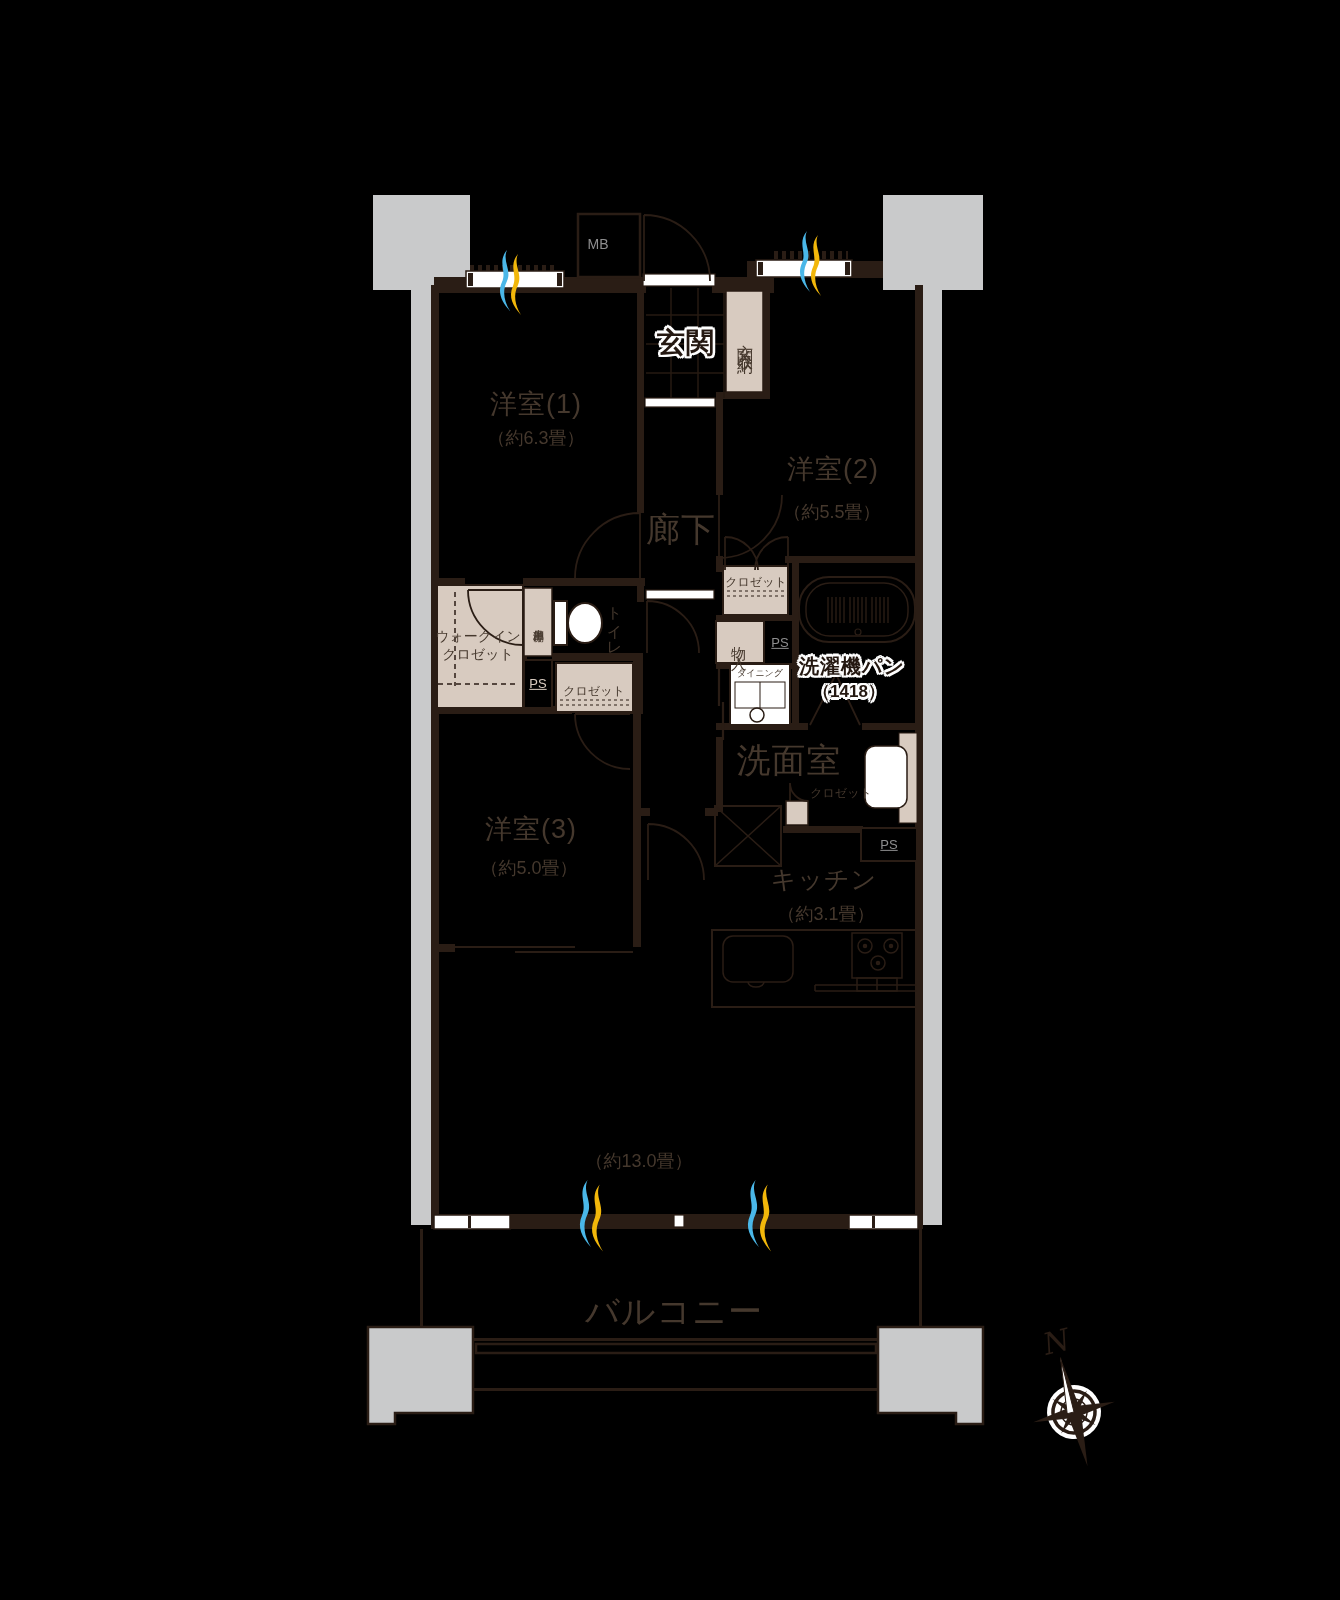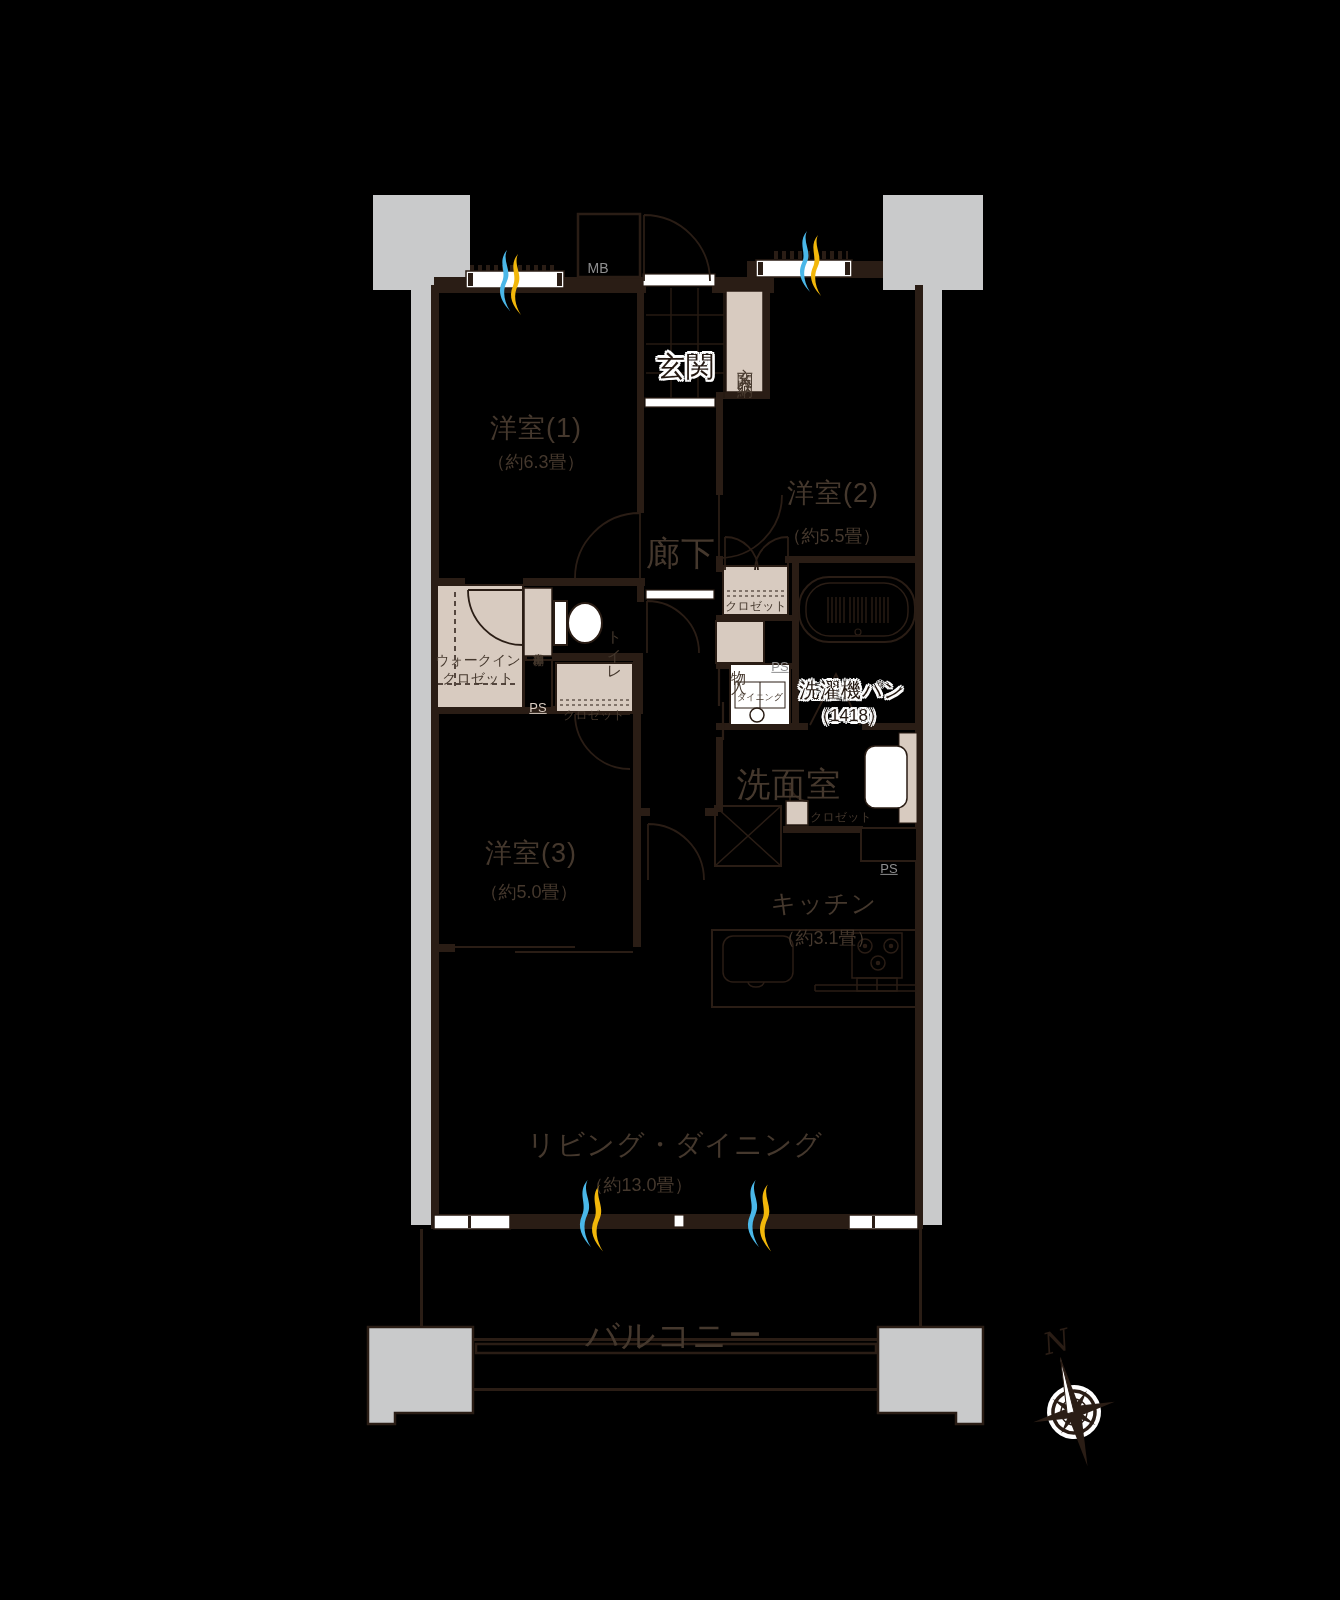--- a/index.html
+++ b/index.html
@@ -1,22 +1,22 @@
 <!DOCTYPE html>
 <html><head>
 <meta charset="utf-8">
 <style>
   html,body{margin:0;padding:0;background:#000;}
   #canvas{position:relative;width:1340px;height:1600px;background:#000;overflow:hidden;
           font-family:"Liberation Sans",sans-serif;}
   #plan-svg{position:absolute;left:0;top:0;}
   .lbl{position:absolute;transform:translate(-50%,-50%);color:#45382d;white-space:pre;
-       text-align:center;line-height:1.25;letter-spacing:1px;margin-top:24px;}
+       text-align:center;line-height:1.25;letter-spacing:1px;}
   .vert{writing-mode:vertical-rl;letter-spacing:5px;line-height:1;}
-  .halo{color:#241811;font-weight:normal;
+  .halo{color:#241811;font-weight:bold;
         text-shadow:-2.5px 0 0 #fff,2.5px 0 0 #fff,0 -2.5px 0 #fff,0 2.5px 0 #fff,
                     -2px -2px 0 #fff,2px 2px 0 #fff,-2px 2px 0 #fff,2px -2px 0 #fff;}
   .gray{color:#8e8e8f;letter-spacing:1px;}
   .beige{color:#d8cbc0;}
   .s27{font-size:27px;} .s26{font-size:34px;} .s28{font-size:28px;} .s25{font-size:25px;}
   .s18{font-size:18px;letter-spacing:0;text-align:center;} .s20{font-size:20px;} .s17{font-size:17px;letter-spacing:0;}
   .s16{font-size:16px;} .s15{font-size:15px;letter-spacing:0;} .s14{font-size:14px;letter-spacing:0;}
   .s13{font-size:13px;letter-spacing:0;text-decoration:underline;} .s12{font-size:12px;letter-spacing:0;}
   .s11{font-size:11px;letter-spacing:0;} .s9{font-size:9px;letter-spacing:0;}
 </style>
@@ -237,21 +237,20 @@
     <text y="-62" text-anchor="middle" font-family="DejaVu Serif, serif" font-style="italic" font-size="30" fill="#2a1d15">N</text>
   </g>
 </svg>
 
   <div class="lbl s27" style="left:536px;top:405px">洋室(1)</div>
   <div class="lbl s18" style="left:536px;top:438px">（約6.3畳）</div>
   <div class="lbl s27" style="left:833px;top:470px">洋室(2)</div>
   <div class="lbl s18" style="left:832px;top:512px">（約5.5畳）</div>
   <div class="lbl s27" style="left:531px;top:830px">洋室(3)</div>
   <div class="lbl s18" style="left:529px;top:868px">（約5.0畳）</div>
-  <div class="lbl s28" style="left:675px;top:1120px">リビング・ダイニング</div>
   <div class="lbl s18" style="left:639px;top:1161px">（約13.0畳）</div>
   <div class="lbl s25" style="left:824px;top:880px">キッチン</div>
   <div class="lbl s18" style="left:826px;top:914px">（約3.1畳）</div>
   <div class="lbl s28 halo" style="left:686px;top:342px">玄関</div>
   <div class="lbl s26" style="left:681px;top:529px">廊下</div>
   <div class="lbl s26" style="left:789px;top:760px">洗面室</div>
   <div class="lbl s20 halo" style="left:852px;top:666px">洗濯機パン</div>
   <div class="lbl s17 halo" style="left:849px;top:692px">（1418）</div>
   <div class="lbl s26" style="left:674px;top:1311px">バルコニー</div>
   <div class="lbl s15 vert" style="left:615px;top:622px">トイレ</div>

